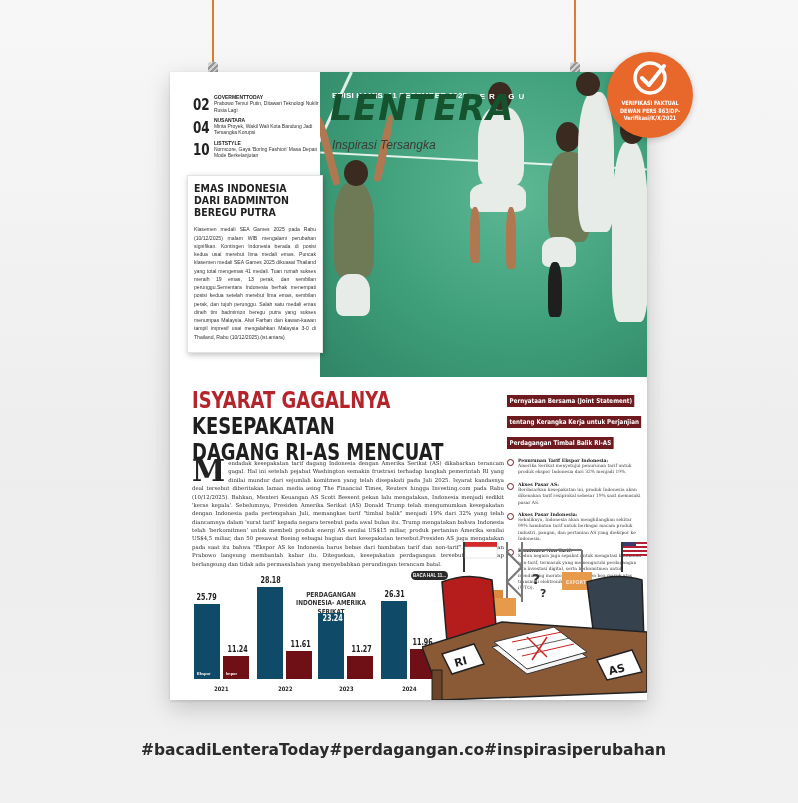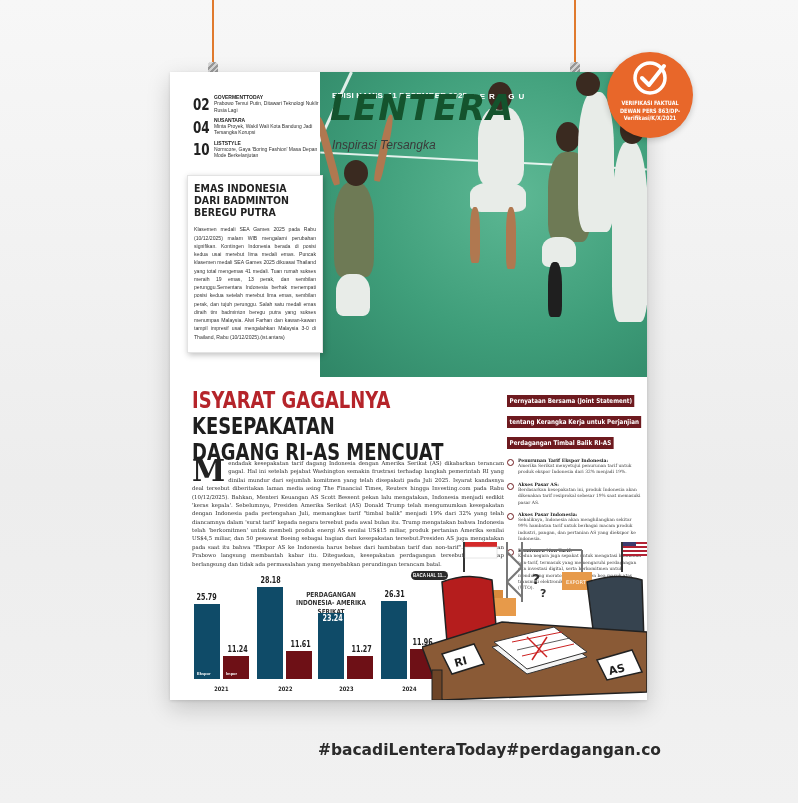--- a/index.html
+++ b/index.html
@@ -92,21 +92,21 @@
   .chart-title { position: absolute; left: 94px; top: 14px; width: 90px; text-align: center; font-family: "DejaVu Sans", sans-serif; font-weight: bold; font-size: 7px; line-height: 1.2; color: #333; transform: scaleX(.82); }
   
   .illus { position: absolute; left: 252px; top: 470px; width: 225px; height: 158px; }
   
   .badge {
     position: absolute; left: 607px; top: 52px; width: 86px; height: 86px; border-radius: 50%;
     background: #e8672a; color: #fff; text-align: center;
     box-shadow: 0 2px 6px rgba(0,0,0,.2);
   }
   .badge-text { position: absolute; left: 6px; right: 6px; top: 47px; font-family: "DejaVu Sans", sans-serif; font-weight: bold; font-size: 6px; line-height: 1.25; transform: scaleX(.82); }
-  .hashtags { position: absolute; left: 141px; top: 741px; width: 520px; display: flex; justify-content: flex-end; font-family: "DejaVu Sans", sans-serif; font-weight: bold; font-size: 15.5px; color: #2b2b2b; }
+  .hashtags { position: absolute; left: 141px; top: 741px; width: 520px; display: flex; justify-content: space-between; font-family: "DejaVu Sans", sans-serif; font-weight: bold; font-size: 15.5px; color: #2b2b2b; }
 </style>
 </head>
 <body>
 
 <div class="wall"></div>
 
 <div class="string" style="left:212px;"></div>
 <div class="string" style="left:574px;"></div>
 <div class="clip" style="left:208px;"></div>
 <div class="clip" style="left:570px;"></div>
@@ -319,13 +319,14 @@
   <svg width="40" height="40" viewBox="0 0 40 40" style="position:absolute;left:23px;top:6px;">
     <circle cx="20" cy="20" r="15" fill="none" stroke="#fff" stroke-width="3.5"></circle>
     <path d="M12 20 L19 27 L34 8" fill="none" stroke="#fff" stroke-width="4" stroke-linecap="round" stroke-linejoin="round"></path>
   </svg>
   <div class="badge-text">VERIFIKASI FAKTUAL DEWAN PERS 863/DP-Verifikasi/K/X/2021</div>
 </div>
 
 <div class="hashtags">
   <span>#bacadiLenteraToday</span>
   <span>#perdagangan.co</span>
+  <span>#inspirasiperubahan</span>
 </div>
 
 </body></html>

